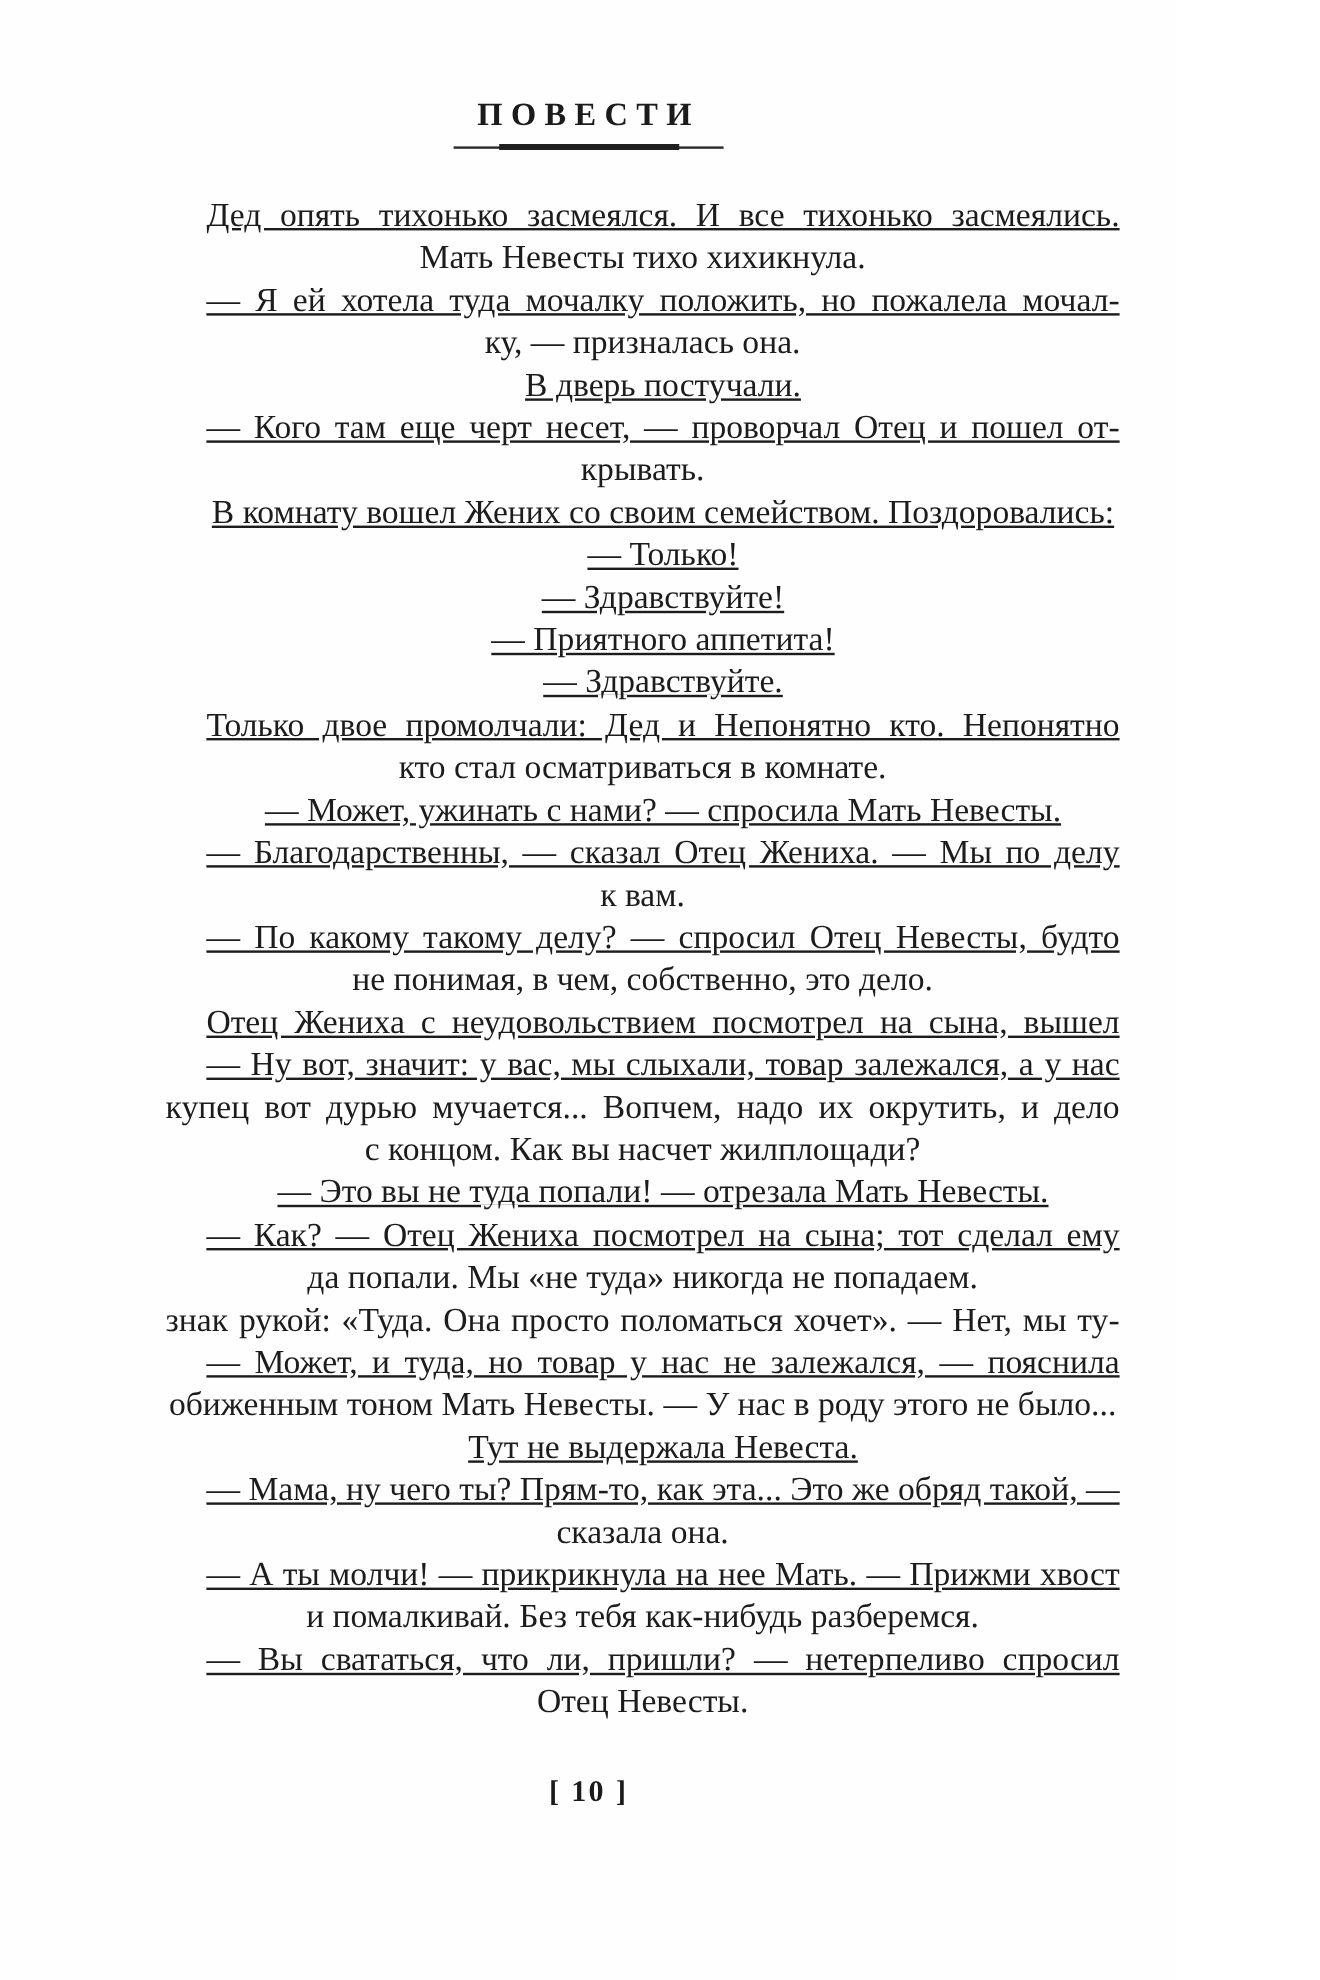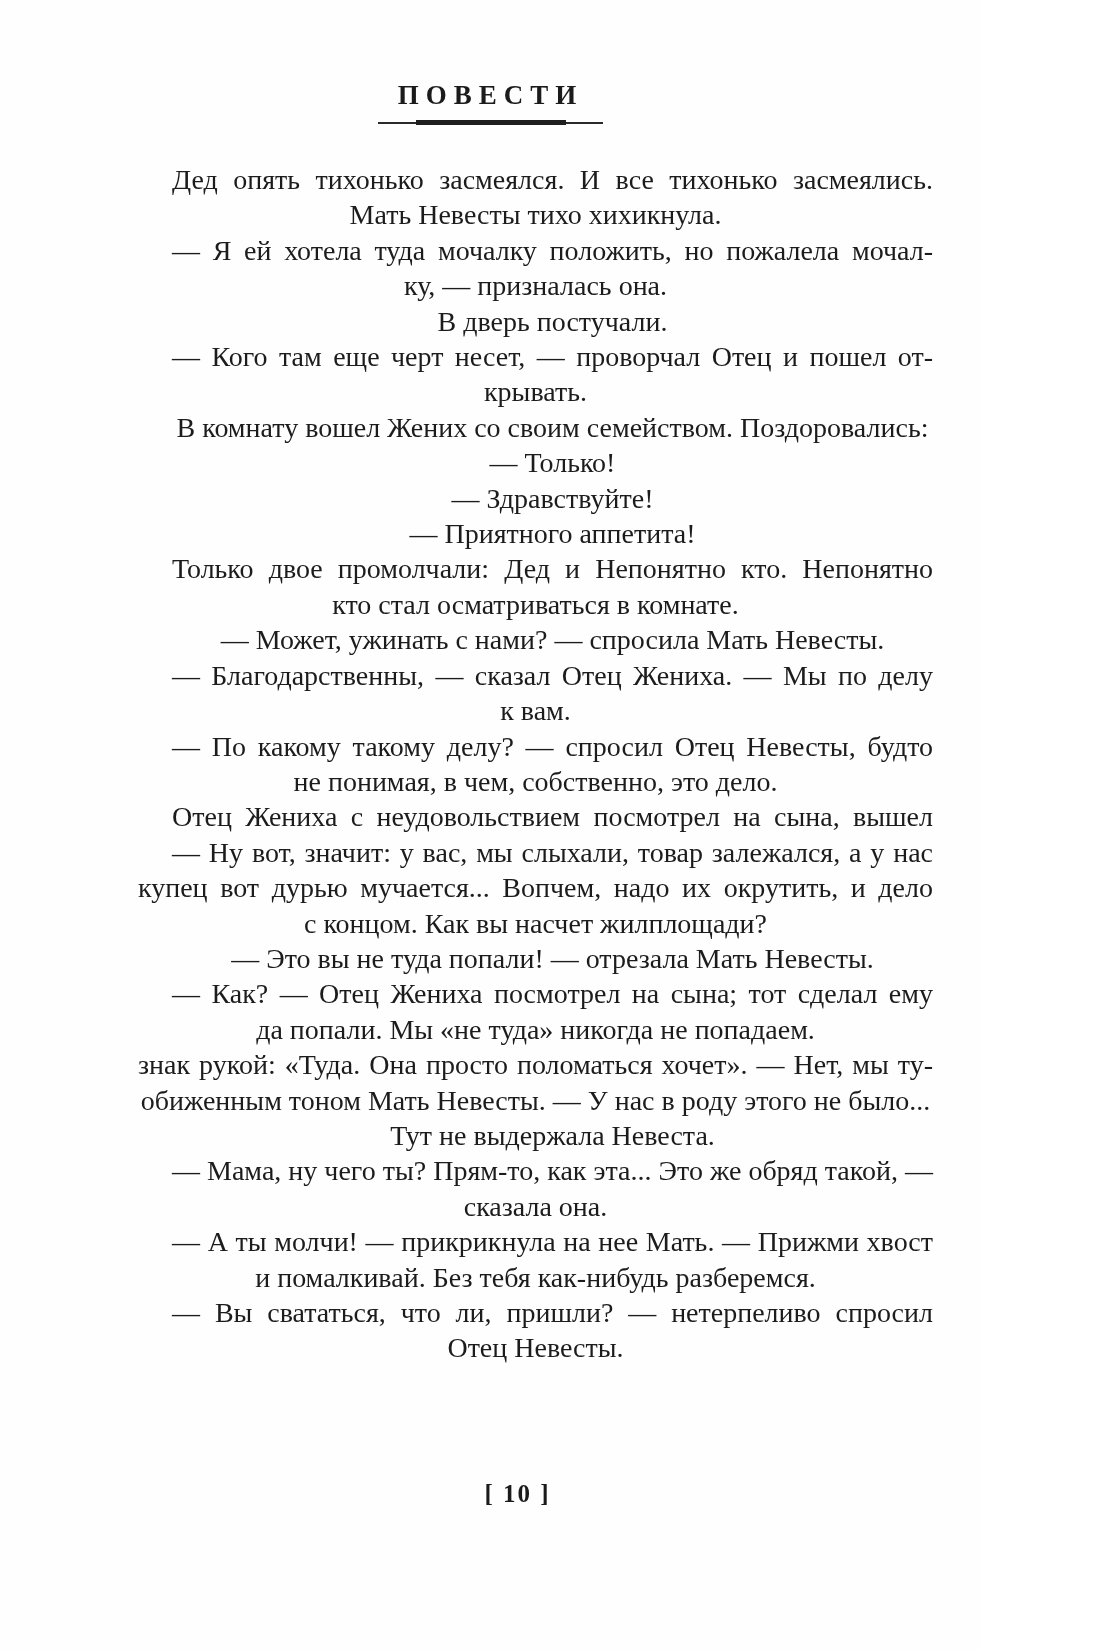--- a/index.html
+++ b/index.html
@@ -63,28 +63,28 @@
   }
   .line {
     text-align: center;
   }
   .line.justify {
     text-align: justify;
     text-align-last: justify;
   }
   .line.indent {
     text-indent: 34px;
+    text-decoration: underline;
   }
   .footer {
     position: absolute;
     top: 1480px;
     left: 0;
     width: 100%;
     text-align: center;
-    margin-left: 27px;
   }
   .page-number {
     font-size: 25px;
     font-weight: 700;
     letter-spacing: 2px;
     color: #1b1b1b;
   }
 </style>
 </head>
 <body>
@@ -104,35 +104,37 @@
       <div class="line">Мать Невесты тихо хихикнула.</div>
       <div class="line indent justify">— Я ей хотела туда мочалку положить, но пожалела мочал-</div>
       <div class="line">ку, — призналась она.</div>
       <div class="line indent">В дверь постучали.</div>
       <div class="line indent justify">— Кого там еще черт несет, — проворчал Отец и пошел от-</div>
       <div class="line">крывать.</div>
       <div class="line indent">В комнату вошел Жених со своим семейством. Поздоровались:</div>
       <div class="line indent">— Только!</div>
       <div class="line indent">— Здравствуйте!</div>
       <div class="line indent">— Приятного аппетита!</div>
+      <div class="line indent">— Здравствуйте.</div>
       <div class="line indent justify">Только двое промолчали: Дед и Непонятно кто. Непонятно</div>
       <div class="line">кто стал осматриваться в комнате.</div>
       <div class="line indent">— Может, ужинать с нами? — спросила Мать Невесты.</div>
       <div class="line indent justify">— Благодарственны, — сказал Отец Жениха. — Мы по делу</div>
       <div class="line">к вам.</div>
       <div class="line indent justify">— По какому такому делу? — спросил Отец Невесты, будто</div>
       <div class="line">не понимая, в чем, собственно, это дело.</div>
       <div class="line indent justify">Отец Жениха с неудовольствием посмотрел на сына, вышел</div>
       <div class="line indent justify">— Ну вот, значит: у вас, мы слыхали, товар залежался, а у нас</div>
       <div class="line justify">купец вот дурью мучается... Вопчем, надо их окрутить, и дело</div>
       <div class="line">с концом. Как вы насчет жилплощади?</div>
       <div class="line indent">— Это вы не туда попали! — отрезала Мать Невесты.</div>
       <div class="line indent justify">— Как? — Отец Жениха посмотрел на сына; тот сделал ему</div>
       <div class="line">да попали. Мы «не туда» никогда не попадаем.</div>
       <div class="line justify">знак рукой: «Туда. Она просто поломаться хочет». — Нет, мы ту-</div>
+      <div class="line indent justify">— Может, и туда, но товар у нас не залежался, — пояснила</div>
       <div class="line">обиженным тоном Мать Невесты. — У нас в роду этого не было...</div>
       <div class="line indent">Тут не выдержала Невеста.</div>
       <div class="line indent justify">— Мама, ну чего ты? Прям-то, как эта... Это же обряд такой, —</div>
       <div class="line">сказала она.</div>
       <div class="line indent justify">— А ты молчи! — прикрикнула на нее Мать. — Прижми хвост</div>
       <div class="line">и помалкивай. Без тебя как-нибудь разберемся.</div>
       <div class="line indent justify">— Вы свататься, что ли, пришли? — нетерпеливо спросил</div>
       <div class="line">Отец Невесты.</div>
     </div>
 

